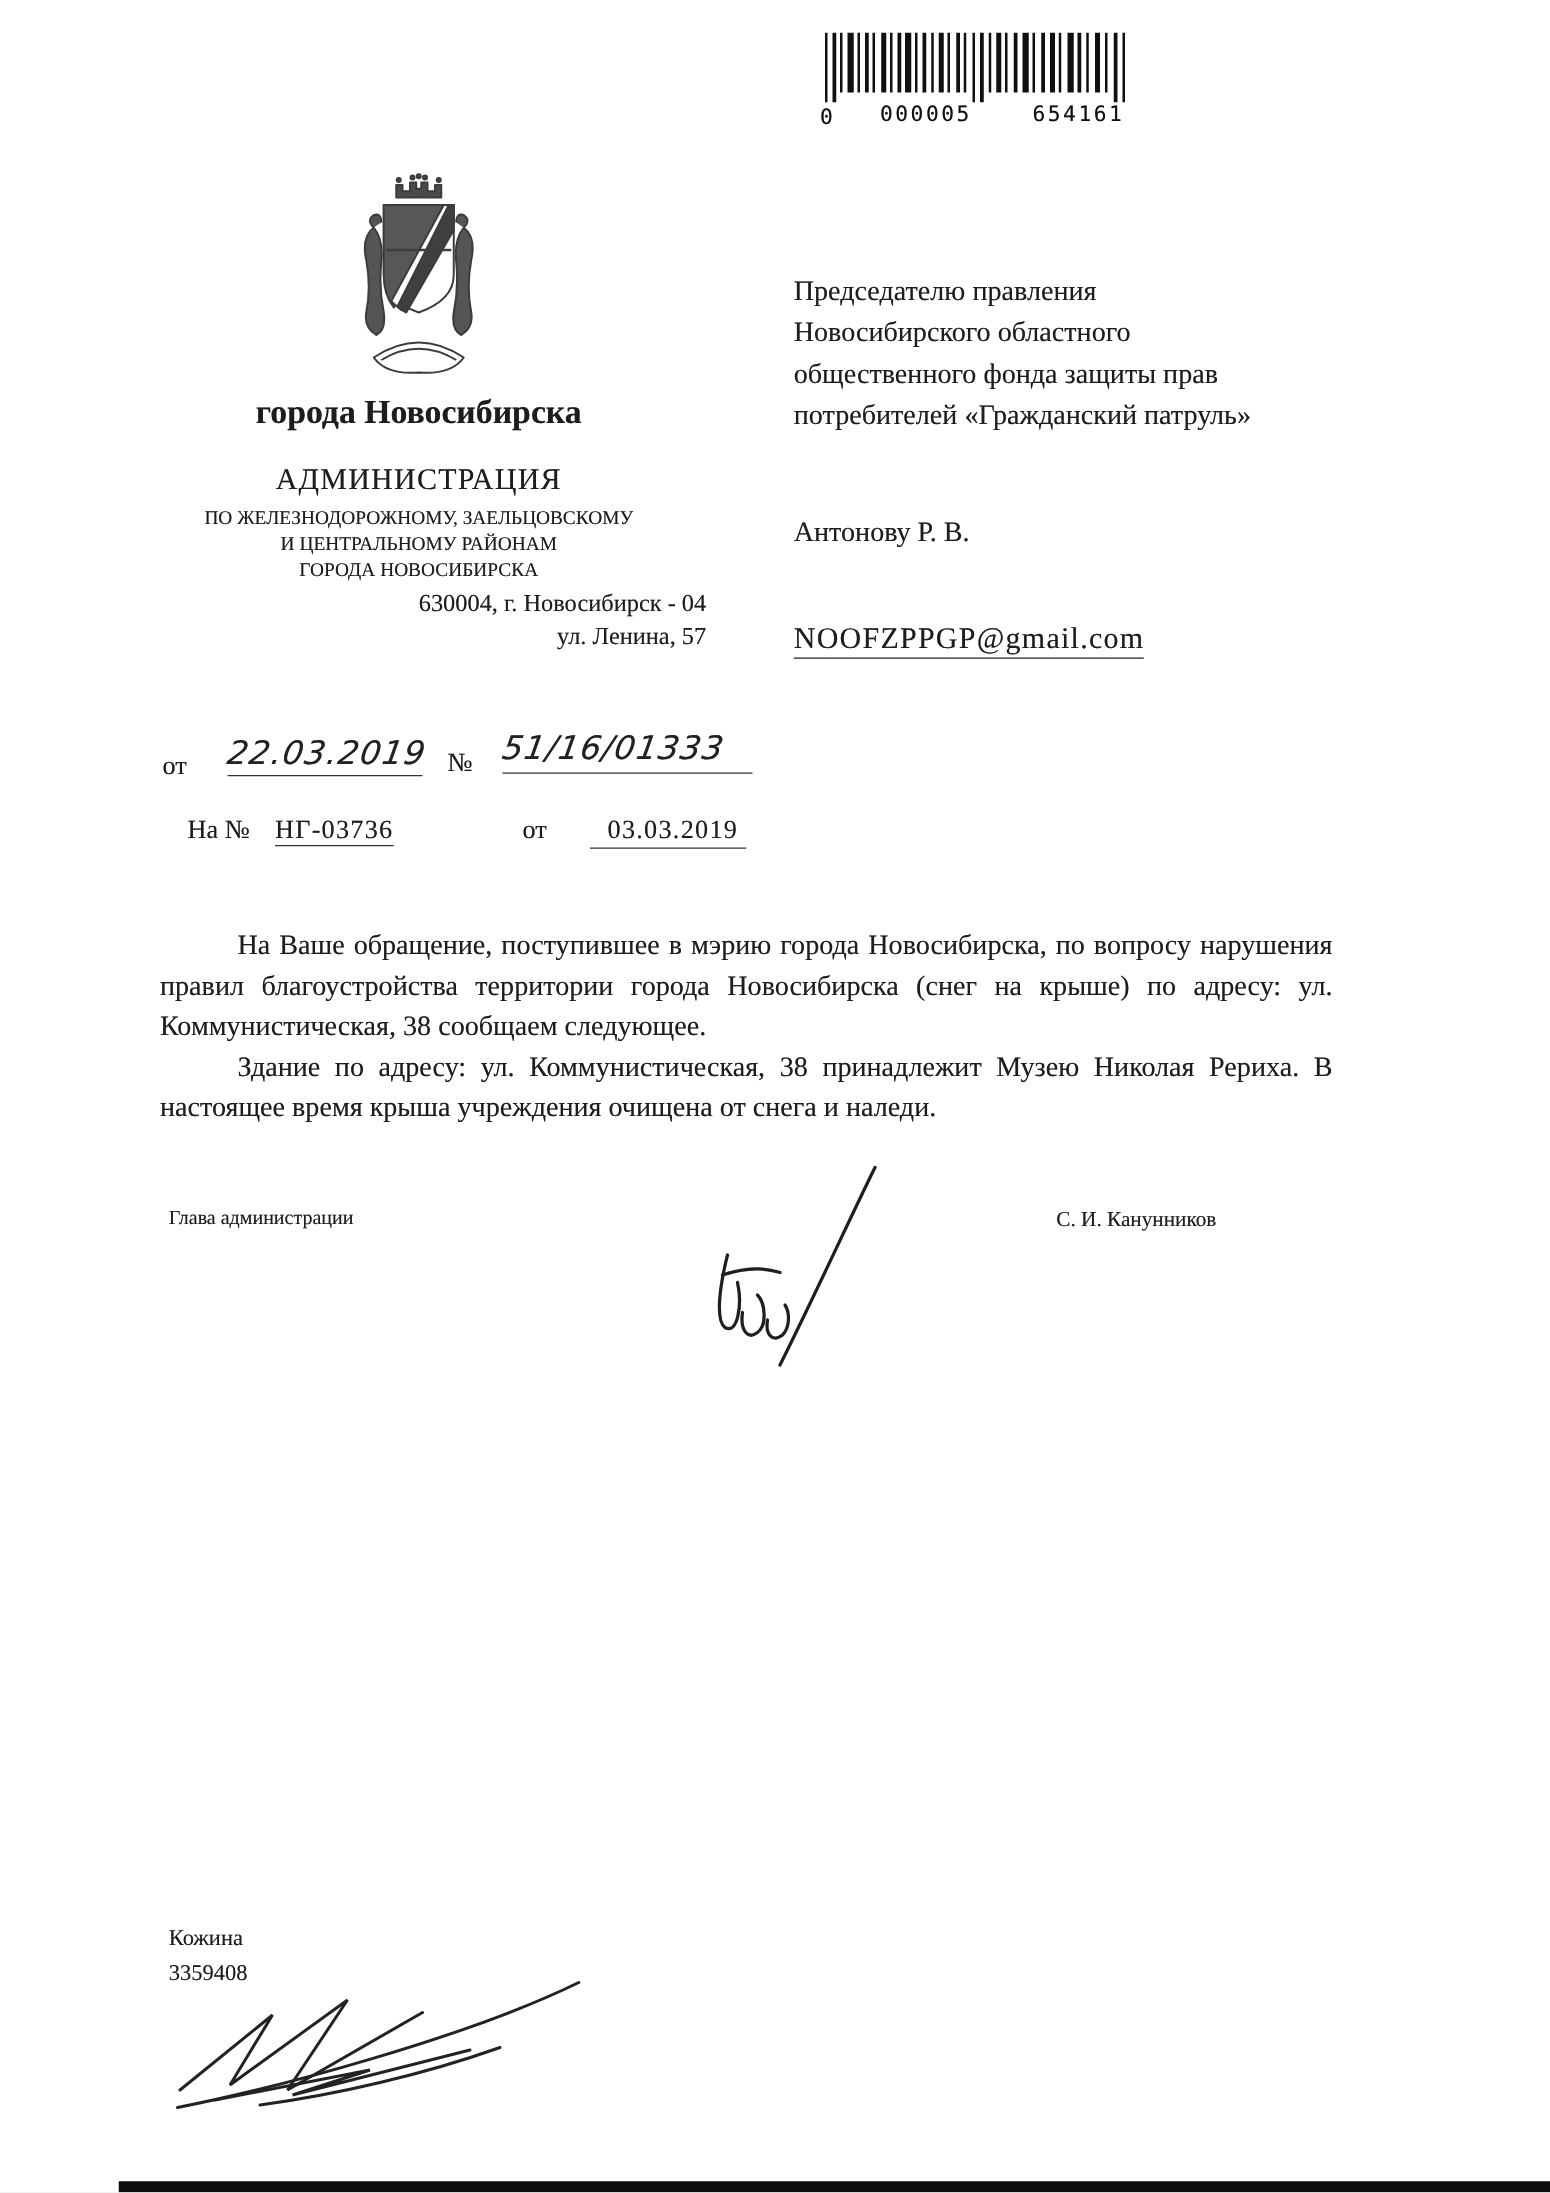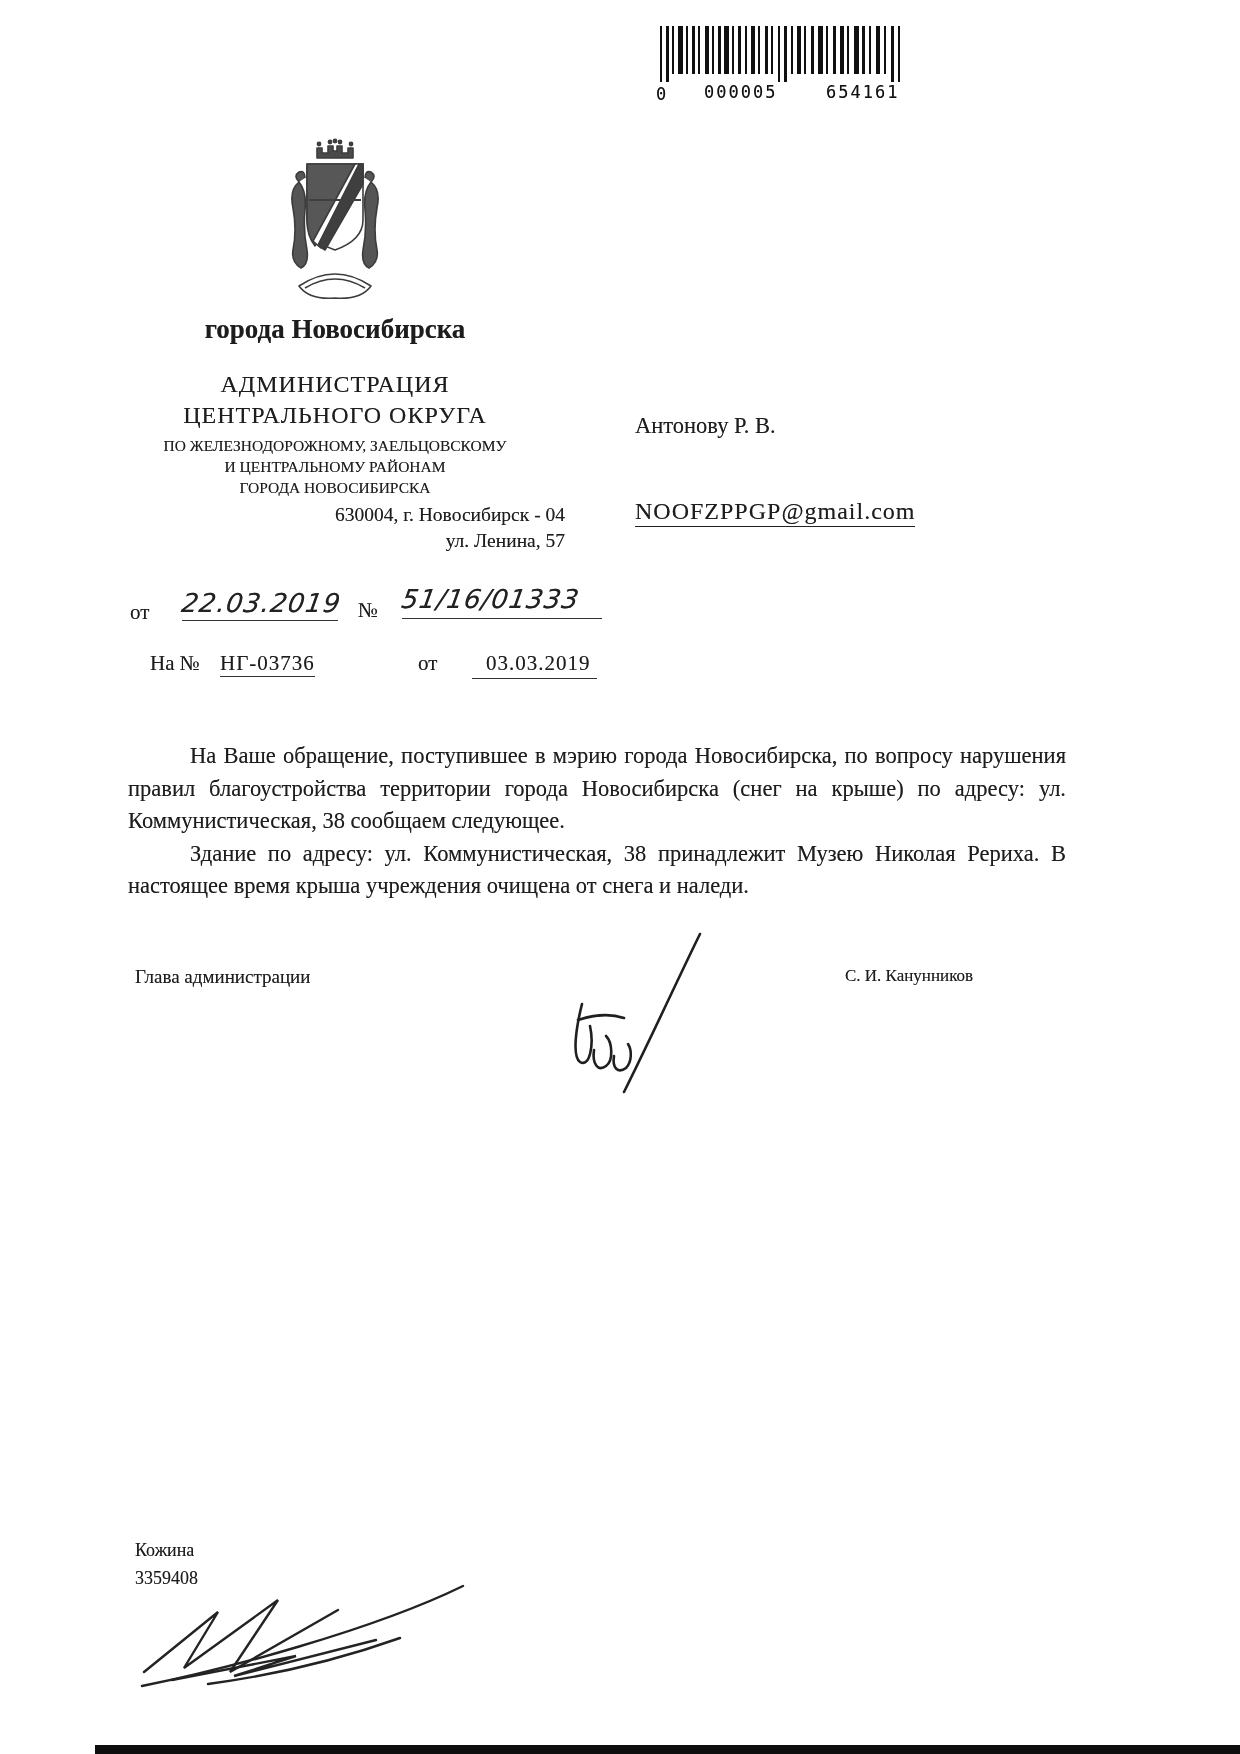--- a/index.html
+++ b/index.html
@@ -51,21 +51,21 @@
   
   .addressee{left:635px;top:216px;width:470px;font-size:22.5px;line-height:33px;}
   .addr-name{left:635px;top:413px;font-size:22.5px;}
   .addr-email{left:635px;top:498px;font-size:24px;letter-spacing:1px;padding-bottom:1px;border-bottom:1.8px solid #222;}
 
   
   .body-text{left:128px;top:740px;width:938px;font-size:22.5px;line-height:32.5px;text-align:justify;}
   .body-text p{margin:0;text-indent:62px;}
 
   
-  .sign-title{left:135px;top:966px;font-size:19px;}
+  .sign-title{left:135px;top:966px;font-size:16px;}
   .sign-name{left:845px;top:966px;font-size:17px;}
   .sign-svg{left:552px;top:928px;}
 
   
   .footer{left:135px;top:1536px;font-size:18px;line-height:28px;}
   .scribble-svg{left:138px;top:1572px;}
   .scan-bottom-line{left:95px;right:0;bottom:0;height:9px;background:#0e0e0e;}
 </style>
 </head>
 <body>
@@ -141,21 +141,20 @@
         <path d="M14 44 Q8 38 14 34 Q20 32 20 40" fill="#555555"></path>
         <path d="M86 44 Q96 52 92 70 Q88 92 92 112 Q94 124 84 130 Q76 126 78 112 Q82 92 80 72 Q78 54 86 44 Z" fill="#555555"></path>
         <path d="M86 44 Q92 38 86 34 Q80 32 80 40" fill="#555555"></path>
 
         <path d="M14 148 Q50 124 86 148 Q76 162 50 160 Q24 162 14 148 Z" fill="#ffffff"></path>
         <path d="M20 150 Q50 132 80 150" stroke="#3c3c3c"></path>
       </g>
     </svg>
     <div class="org2">города Новосибирска</div>
     <div class="dept1">АДМИНИСТРАЦИЯ</div>
-    <div class="dept2">ЦЕНТРАЛЬНОГО ОКРУГА</div>
     <div class="sub sub-first">ПО ЖЕЛЕЗНОДОРОЖНОМУ, ЗАЕЛЬЦОВСКОМУ</div>
     <div class="sub">И ЦЕНТРАЛЬНОМУ РАЙОНАМ</div>
     <div class="sub">ГОРОДА НОВОСИБИРСКА</div>
     <div class="addr addr-first">630004, г. Новосибирск - 04</div>
     <div class="addr">ул. Ленина, 57</div>
   </div>
 
   <div class="abs ref-row">
     <span class="ref-label">от</span>
     <span class="ref-date u"><span class="hand">22.03.2019</span></span>
@@ -163,20 +162,26 @@
     <span class="ref-no u"><span class="hand">51/16/01333</span></span>
   </div>
 
   <div class="abs ref2-row">
     <span class="ref2-label">На №</span>
     <span class="ref2-no u">НГ-03736</span>
     <span class="ref2-from">от</span>
     <span class="ref2-date u">03.03.2019</span>
   </div>
 
+  <div class="abs addressee">
+    <div>Председателю правления</div>
+    <div>Новосибирского областного</div>
+    <div>общественного фонда защиты прав</div>
+    <div>потребителей «Гражданский патруль»</div>
+  </div>
   <div class="abs addr-name">Антонову Р. В.</div>
   <div class="abs addr-email">NOOFZPPGP@gmail.com</div>
 
   <div class="abs body-text">
     <p>На Ваше обращение, поступившее в мэрию города Новосибирска, по вопросу нарушения правил благоустройства территории города Новосибирска (снег на крыше) по адресу: ул. Коммунистическая, 38 сообщаем следующее.</p>
     <p>Здание по адресу: ул. Коммунистическая, 38 принадлежит Музею Николая Рериха. В настоящее время крыша учреждения очищена от снега и наледи.</p>
   </div>
 
   <div class="abs sign-title">Глава администрации</div>
   <svg class="abs sign-svg" width="155" height="172" viewBox="0 0 155 172">

